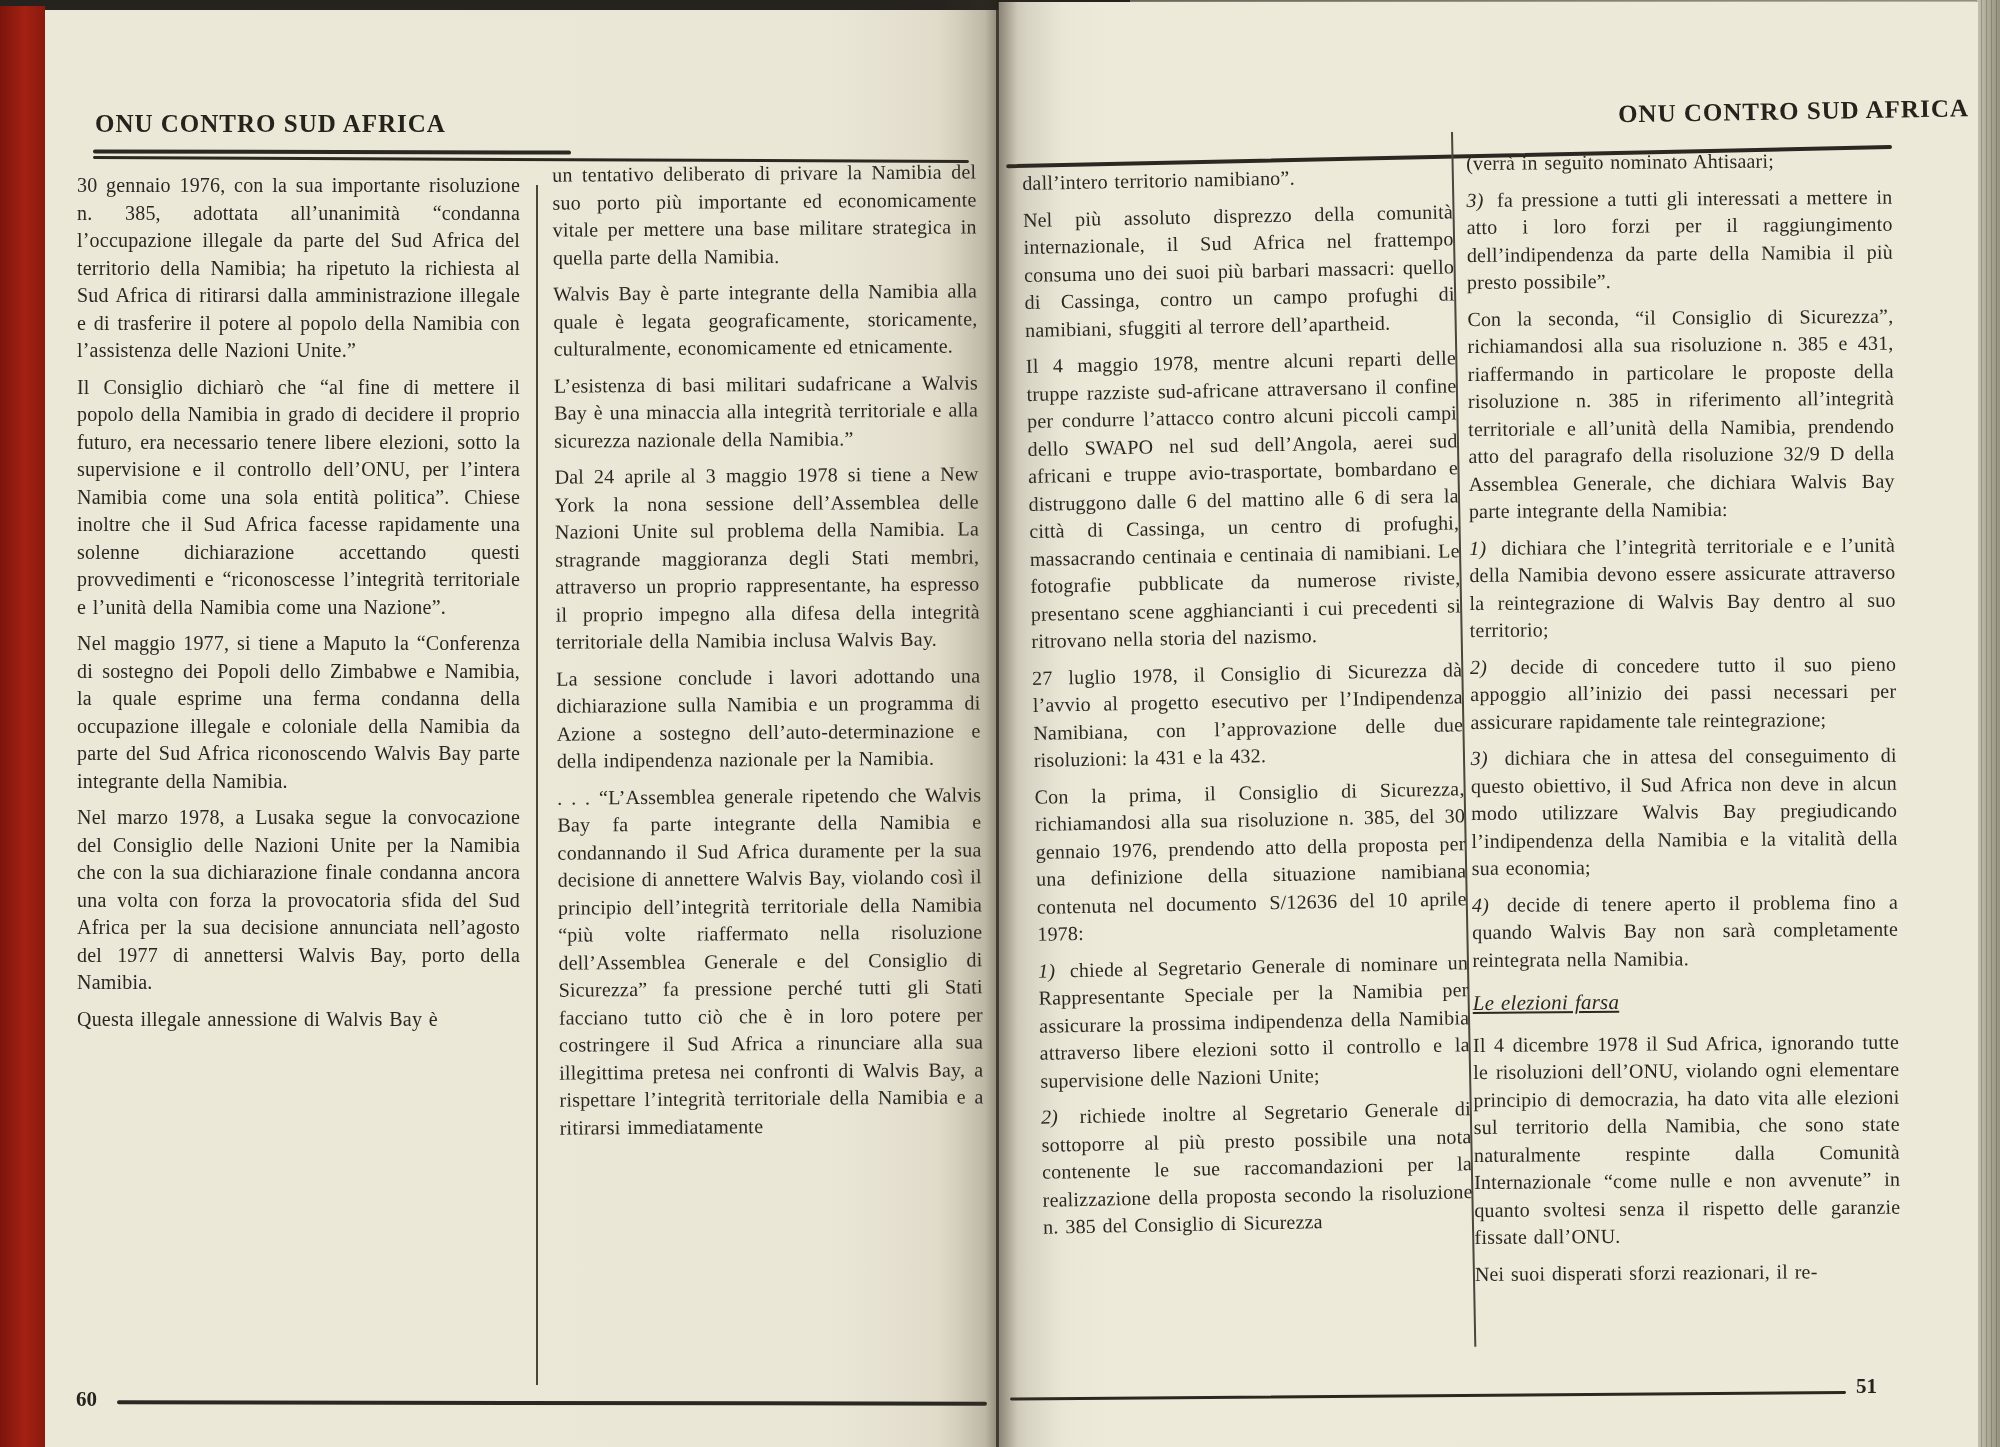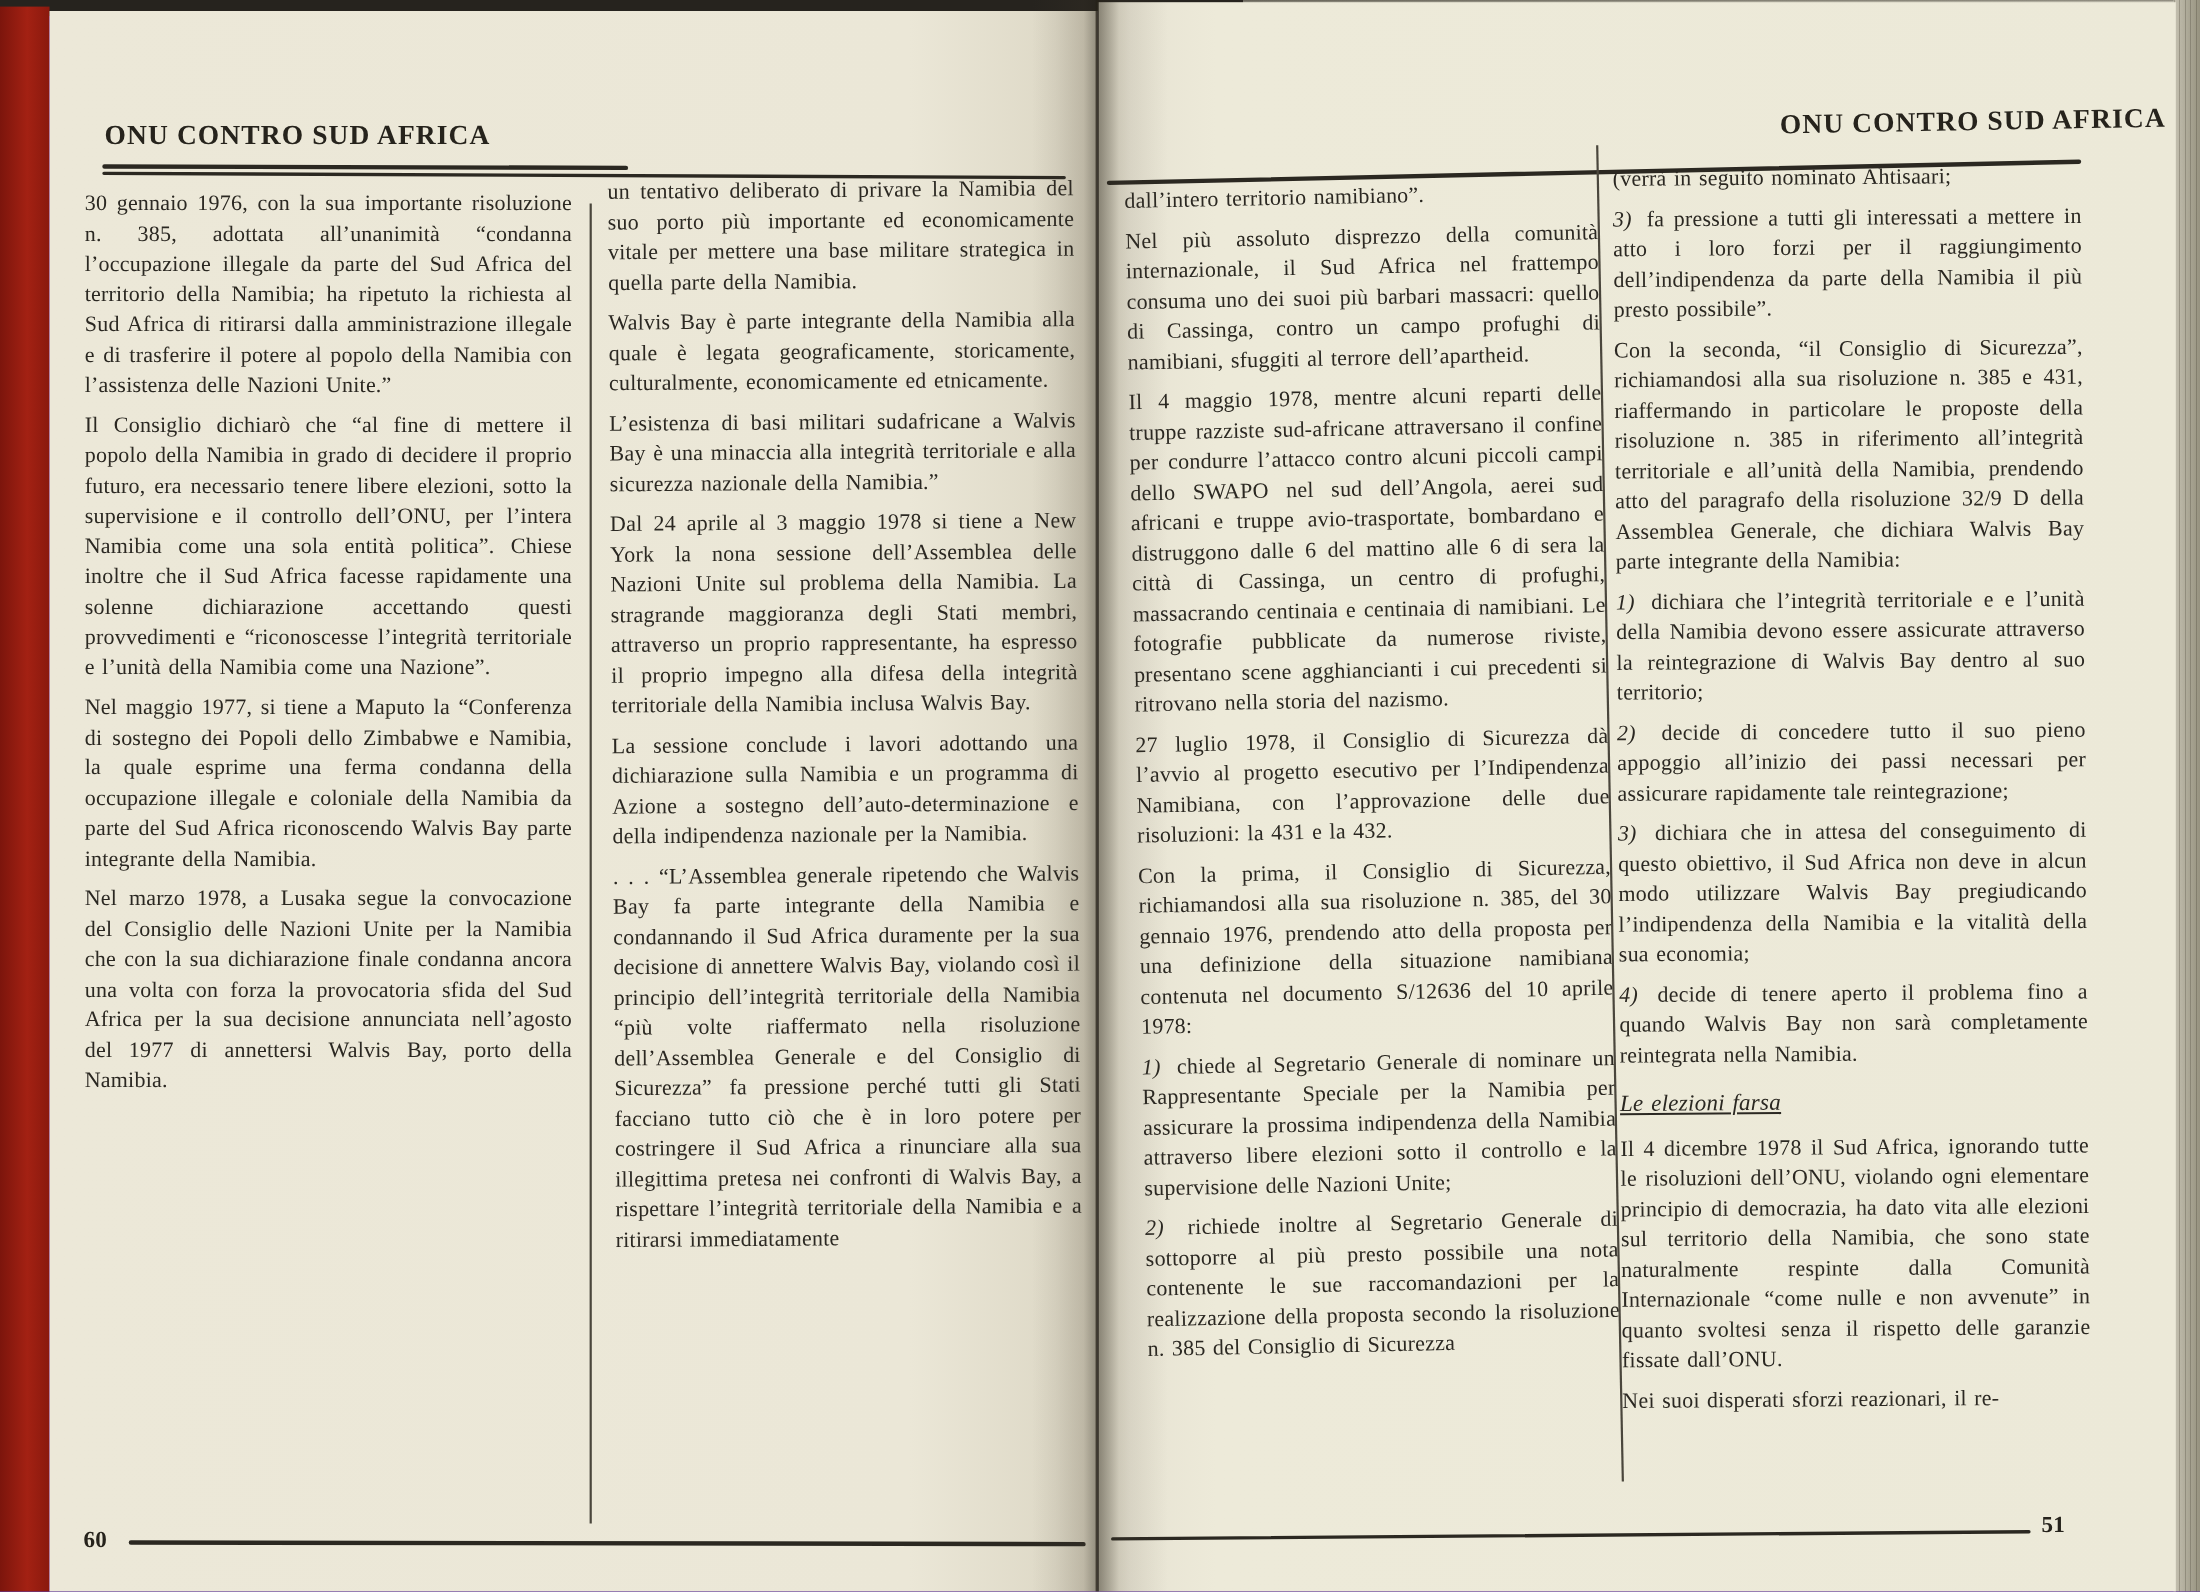--- a/index.html
+++ b/index.html
@@ -1,16 +1,16 @@
 <!DOCTYPE html>
 <html><head>
 <meta charset="utf-8">
 <style>
   html,body{margin:0;padding:0;background:#55514a;}
-  .scene{position:relative;width:2000px;height:1447px;overflow:hidden;background:#6d28d9;}
+  .scene{position:relative;width:2000px;height:1447px;overflow:hidden;background:#ffffff;}
 
   
   .edge-top{position:absolute;left:0;top:0;width:100%;height:15px;background:#26231e;
             clip-path:polygon(0 0,100% 0,100% 35%,0 100%);z-index:1;}
   .stack-top-right{position:absolute;left:1130px;top:0;width:870px;height:86px;z-index:2;
             background:linear-gradient(100deg,#7d7a6e,#a5a294 55%,#b8b5a7);
             background-image:repeating-linear-gradient(to bottom,rgba(62,58,48,.30) 0 1px,rgba(0,0,0,0) 1px 6px),
                              linear-gradient(100deg,#7d7a6e,#a5a294 55%,#b8b5a7);
             clip-path:polygon(0 0,100% 0,100% 100%,46% 52%,0 18%);}
   .strip-left{position:absolute;left:0;top:6px;width:45px;height:1441px;z-index:3;
@@ -73,20 +73,21 @@
 
   <section class="page page-left">
     <div class="running-head rh-left">ONU CONTRO SUD AFRICA</div>
     <div class="rule hr-l1"></div>
     <div class="rule hr-l2"></div>
     <div class="col col-l1">
         <p class="para">30 gennaio 1976, con la sua importante risoluzione n. 385, adottata all’unanimità “condanna l’occupazione illegale da parte del Sud Africa del territorio della Namibia; ha ripetuto la richiesta al Sud Africa di ritirarsi dalla amministrazione illegale e di trasferire il potere al popolo della Namibia con l’assistenza delle Nazioni Unite.”</p>
         <p class="para">Il Consiglio dichiarò che “al fine di mettere il popolo della Namibia in grado di decidere il proprio futuro, era necessario tenere libere elezioni, sotto la supervisione e il controllo dell’ONU, per l’intera Namibia come una sola entità politica”. Chiese inoltre che il Sud Africa facesse rapidamente una solenne dichiarazione accettando questi provvedimenti e “riconoscesse l’integrità territoriale e l’unità della Namibia come una Nazione”.</p>
         <p class="para">Nel maggio 1977, si tiene a Maputo la “Conferenza di sostegno dei Popoli dello Zimbabwe e Namibia, la quale esprime una ferma condanna della occupazione illegale e coloniale della Namibia da parte del Sud Africa riconoscendo Walvis Bay parte integrante della Namibia.</p>
         <p class="para">Nel marzo 1978, a Lusaka segue la convocazione del Consiglio delle Nazioni Unite per la Namibia che con la sua dichiarazione finale condanna ancora una volta con forza la provocatoria sfida del Sud Africa per la sua decisione annunciata nell’agosto del 1977 di annettersi Walvis Bay, porto della Namibia.</p>
+        <p class="para">Questa illegale annessione di Walvis Bay è</p>
       </div>
     <div class="col-divider cd-left"></div>
     <div class="col col-l2">
         <p class="para">un tentativo deliberato di privare la Namibia del suo porto più importante ed economicamente vitale per mettere una base militare strategica in quella parte della Namibia.</p>
         <p class="para">Walvis Bay è parte integrante della Namibia alla quale è legata geograficamente, storicamente, culturalmente, economicamente ed etnicamente.</p>
         <p class="para">L’esistenza di basi militari sudafricane a Walvis Bay è una minaccia alla integrità territoriale e alla sicurezza nazionale della Namibia.”</p>
         <p class="para">Dal 24 aprile al 3 maggio 1978 si tiene a New York la nona sessione dell’Assemblea delle Nazioni Unite sul problema della Namibia. La stragrande maggioranza degli Stati membri, attraverso un proprio rappresentante, ha espresso il proprio impegno alla difesa della integrità territoriale della Namibia inclusa Walvis Bay.</p>
         <p class="para">La sessione conclude i lavori adottando una dichiarazione sulla Namibia e un programma di Azione a sostegno dell’auto-determinazione e della indipendenza nazionale per la Namibia.</p>
         <p class="para">. . . “L’Assemblea generale ripetendo che Walvis Bay fa parte integrante della Namibia e condannando il Sud Africa duramente per la sua decisione di annettere Walvis Bay, violando così il principio dell’integrità territoriale della Namibia “più volte riaffermato nella risoluzione dell’Assemblea Generale e del Consiglio di Sicurezza” fa pressione perché tutti gli Stati facciano tutto ciò che è in loro potere per costringere il Sud Africa a rinunciare alla sua illegittima pretesa nei confronti di Walvis Bay, a rispettare l’integrità territoriale della Namibia e a ritirarsi immediatamente</p>
       </div>

